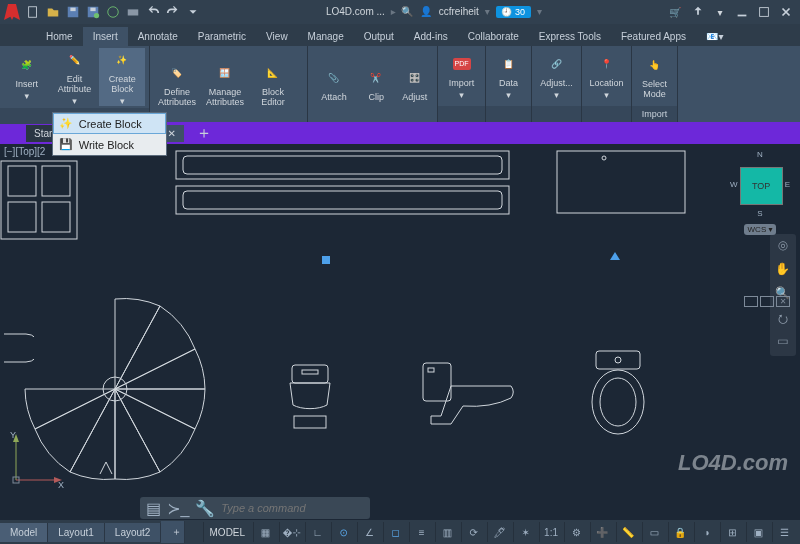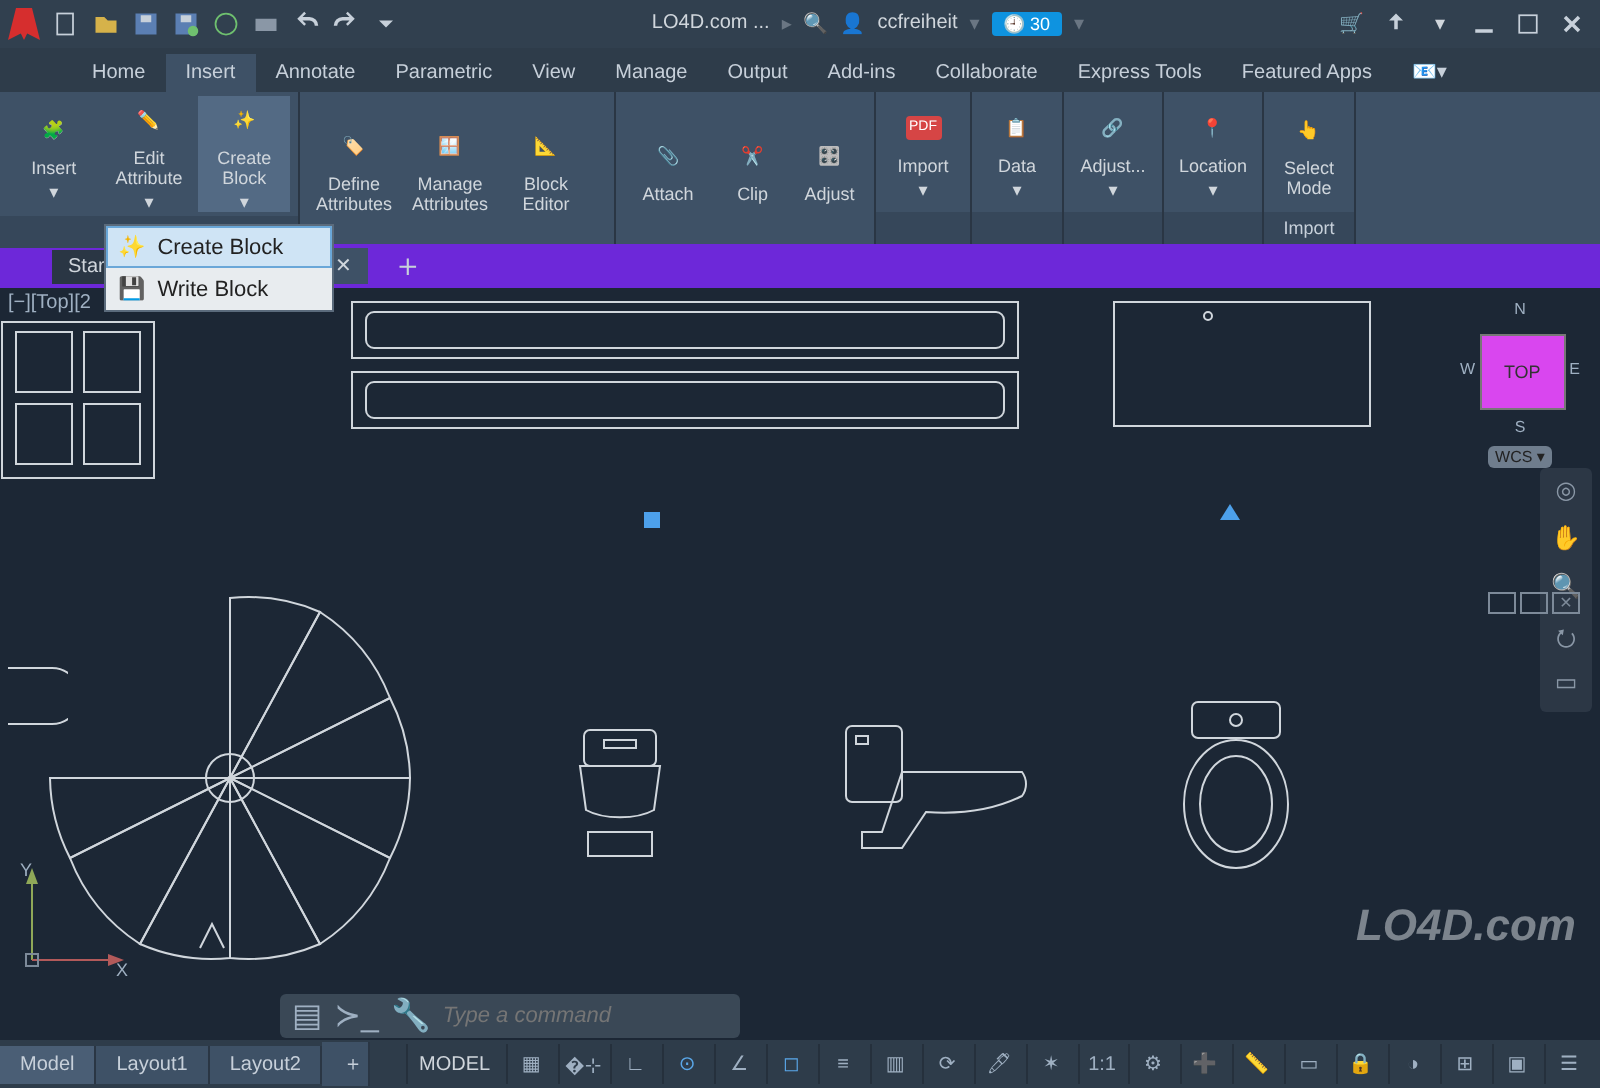--- a/index.html
+++ b/index.html
@@ -24,21 +24,21 @@
 .bigbtn { display: flex; flex-direction: column; align-items: center; width: 46px; color: #d0d6dc; font-size: 9px; text-align: center; cursor: pointer; gap: 2px; line-height: 10px; }
 .bigbtn .ico { width: 28px; height: 24px; display: flex; align-items: center; justify-content: center; }
 .dropdown-menu { position: absolute; top: 112px; left: 52px; background: #e8ecef; border: 1px solid #5b6b7c; width: 115px; z-index: 10; }
 .dd-item { display: flex; align-items: center; padding: 4px 6px; gap: 6px; font-size: 11px; color: #222; cursor: pointer; }
 .dd-item.sel { background: #cfe4f5; border: 1px solid #6aa7d8; padding: 3px 5px; }
 .doctabs { height: 22px; background: #6d28d9; display: flex; align-items: center; padding-left: 26px; gap: 4px; }
 .doctab { background: #3e5166; color: #d0d6dc; font-size: 10px; padding: 3px 8px; display: flex; align-items: center; gap: 4px; }
 .canvas { position: relative; height: 352px; background: #1c2735; overflow: hidden; }
 .vpctrl { position: absolute; top: 2px; left: 4px; color: #9fb0c2; font-size: 10px; }
 .viewcube-area { position: absolute; top: 6px; right: 10px; width: 60px; text-align: center; }
-.viewcube { width: 50px; height: 38px; background: #d946ef; border: 1px solid #777; margin: 8px auto 4px; font-size: 9px; display: flex; align-items: center; justify-content: center; color: #333; }
+.viewcube { width: 50px; height: 38px; background: #14b8a6; border: 1px solid #777; margin: 8px auto 4px; font-size: 9px; display: flex; align-items: center; justify-content: center; color: #333; }
 .compass { color: #9fb0c2; font-size: 8px; }
 .wcs { background: #6f7d8d; color: #222; font-size: 8px; padding: 1px 4px; border-radius: 3px; display: inline-block; margin-top: 2px; }
 .navbar { position: absolute; right: 4px; top: 90px; width: 26px; background: rgba(90,105,120,0.25); border-radius: 3px; display: flex; flex-direction: column; align-items: center; padding: 4px 0; gap: 6px; }
 .navbar div { width: 18px; height: 18px; color: #8a97a6; font-size: 12px; text-align: center; }
 .ucs { position: absolute; bottom: 8px; left: 8px; }
 .wm { position: absolute; bottom: 20px; right: 12px; color: rgba(220,225,230,0.5); font-size: 22px; font-weight: 700; font-style: italic; }
 .cmdline { height: 22px; background: #3a4856; display: flex; align-items: center; gap: 6px; padding: 0 6px; margin: 0 140px; border-radius: 3px; }
 .cmdline input { flex: 1; background: transparent; border: none; color: #8895a3; font-style: italic; font-size: 11px; outline: none; }
 .bottom { height: 24px; background: #2e3c4a; display: flex; align-items: center; }
 .lytab { padding: 4px 10px; color: #c7d0da; font-size: 10px; background: #3e5166; border-right: 1px solid #2a3644; cursor: pointer; }

